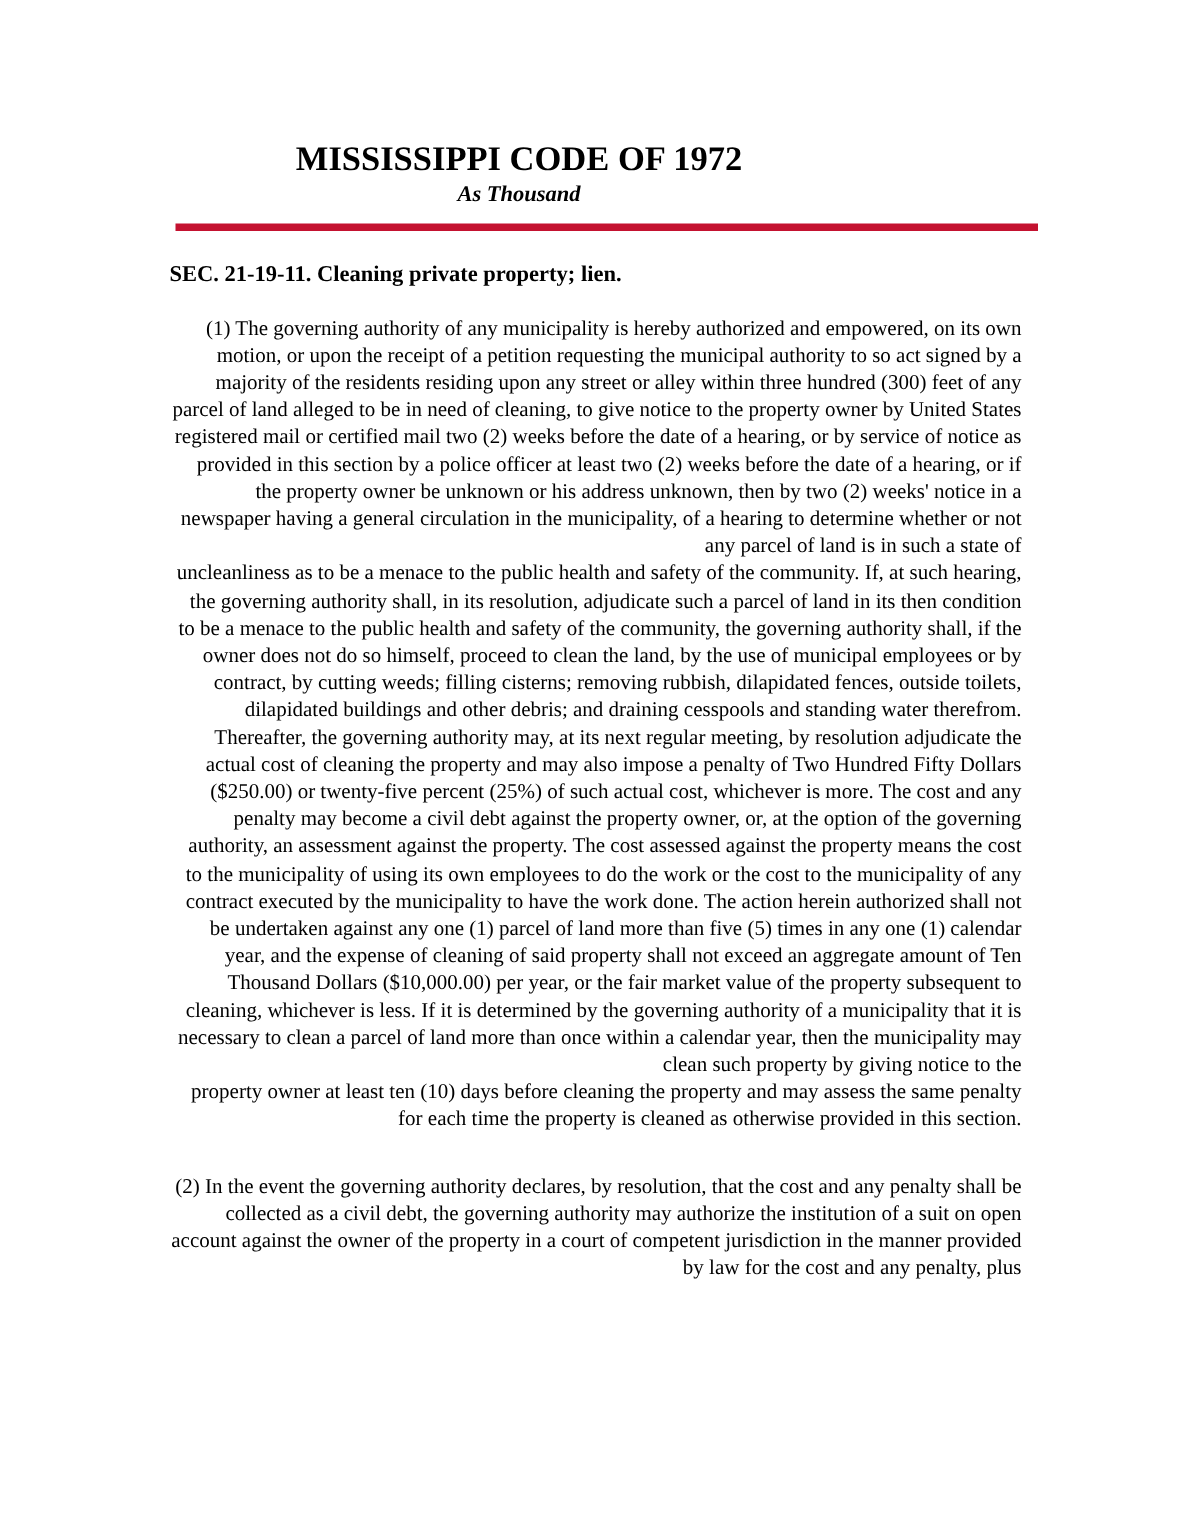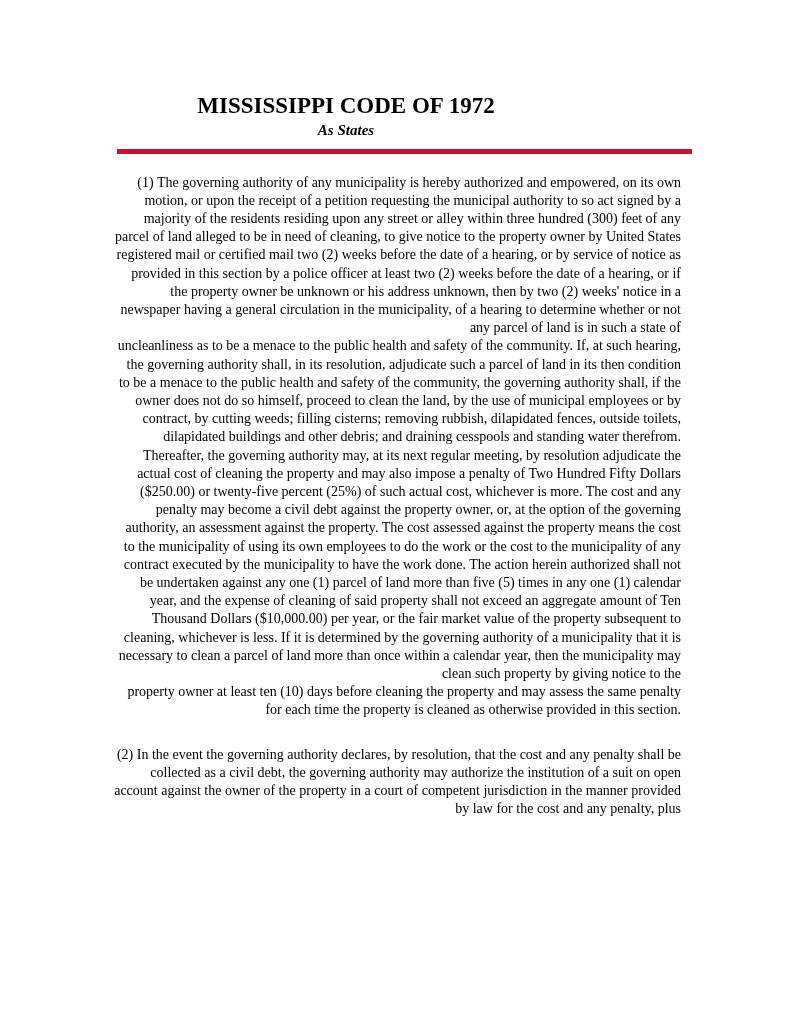--- a/index.html
+++ b/index.html
@@ -58,24 +58,25 @@
     white-space: pre-wrap; 
     text-align: right;
   }
 </style>
 </head>
 <body>
 
 <div class="page">
   <div class="doc-header">
     <h1 class="doc-title">MISSISSIPPI CODE OF 1972</h1>
-    <div class="doc-subtitle">As States</div>
+    <div class="doc-subtitle">As Thousand</div>
   </div>
 
   <div class="title-divider" style="background: rgb(196, 18, 48);"></div>
 
   <div class="doc-body">
+    <h2 class="section-heading">SEC. 21-19-11. Cleaning private property; lien.</h2>
     <p class="para">(1) The governing authority of any municipality is hereby authorized and empowered, on its own motion, or upon the receipt of a petition requesting the municipal authority to so act signed by a majority of the residents residing upon any street or alley within three hundred (300) feet of any parcel of land alleged to be in need of cleaning, to give notice to the property owner by United States registered mail or certified mail two (2) weeks before the date of a hearing, or by service of notice as provided in this section by a police officer at least two (2) weeks before the date of a hearing, or if the property owner be unknown or his address unknown, then by two (2) weeks' notice in a newspaper having a general circulation in the municipality, of a hearing to determine whether or not any parcel of land is in such a state of
 uncleanliness as to be a menace to the public health and safety of the community. If, at such hearing, the governing authority shall, in its resolution, adjudicate such a parcel of land in its then condition to be a menace to the public health and safety of the community, the governing authority shall, if the owner does not do so himself, proceed to clean the land, by the use of municipal employees or by contract, by cutting weeds; filling cisterns; removing rubbish, dilapidated fences, outside toilets, dilapidated buildings and other debris; and draining cesspools and standing water therefrom. Thereafter, the governing authority may, at its next regular meeting, by resolution adjudicate the actual cost of cleaning the property and may also impose a penalty of Two Hundred Fifty Dollars ($250.00) or twenty-five percent (25%) of such actual cost, whichever is more. The cost and any penalty may become a civil debt against the property owner, or, at the option of the governing authority, an assessment against the property. The cost assessed against the property means the cost to the municipality of using its own employees to do the work or the cost to the municipality of any contract executed by the municipality to have the work done. The action herein authorized shall not be undertaken against any one (1) parcel of land more than five (5) times in any one (1) calendar year, and the expense of cleaning of said property shall not exceed an aggregate amount of Ten Thousand Dollars ($10,000.00) per year, or the fair market value of the property subsequent to cleaning, whichever is less. If it is determined by the governing authority of a municipality that it is necessary to clean a parcel of land more than once within a calendar year, then the municipality may clean such property by giving notice to the
 property owner at least ten (10) days before cleaning the property and may assess the same penalty for each time the property is cleaned as otherwise provided in this section.</p>
     <p class="para">(2) In the event the governing authority declares, by resolution, that the cost and any penalty shall be collected as a civil debt, the governing authority may authorize the institution of a suit on open account against the owner of the property in a court of competent jurisdiction in the manner provided by law for the cost and any penalty, plus</p>
   </div>
 </div>
 
 </body></html>

